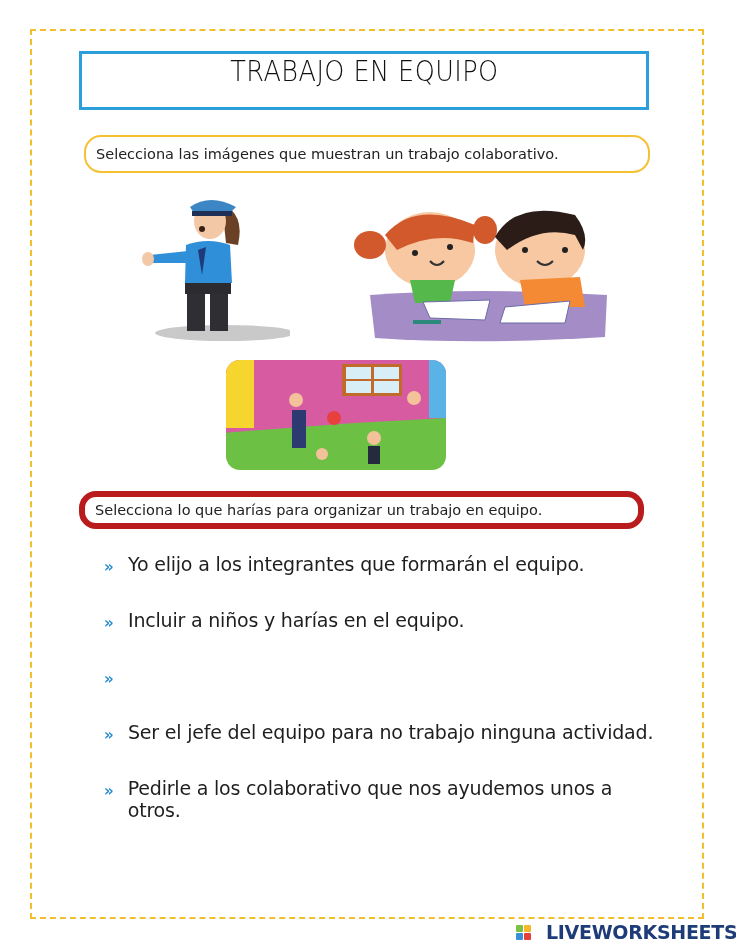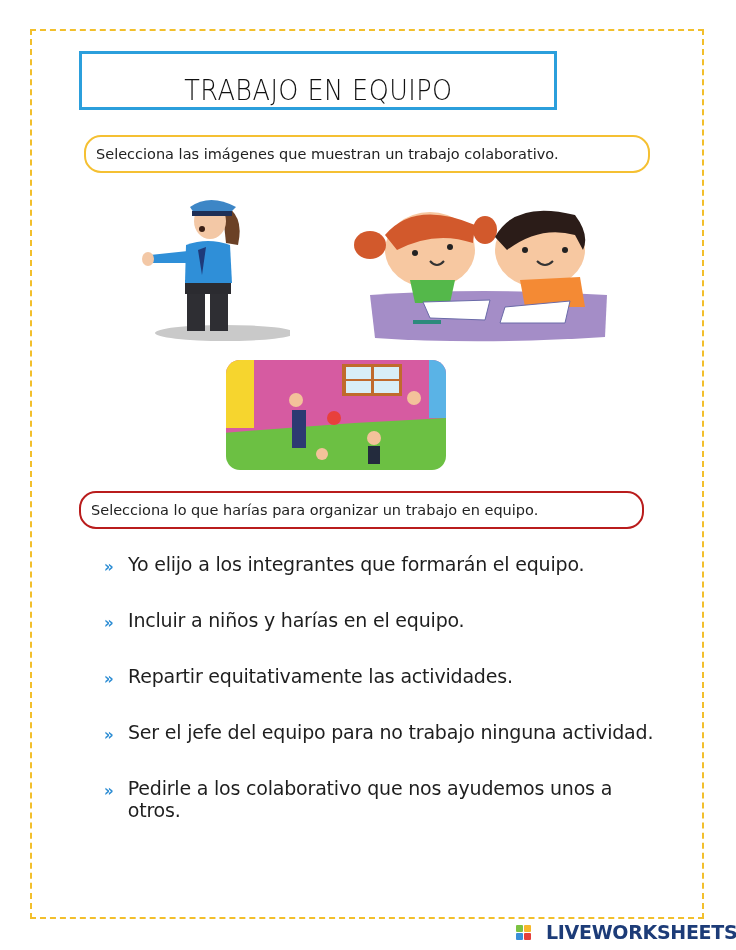--- a/index.html
+++ b/index.html
@@ -4,34 +4,34 @@
   <style>
     * { margin: 0; padding: 0; box-sizing: border-box; }
     html, body { width: 736px; height: 950px; background: #ffffff; overflow: hidden; }
     body { position: relative; font-family: "DejaVu Sans", sans-serif; color: #1a1a1a; }
 
     .frame {
       position: absolute; left: 30px; top: 29px; width: 674px; height: 890px;
       border: 2px dashed #f2bf2c;
     }
     .title-box {
-      position: absolute; left: 79px; top: 51px; width: 478px; height: 59px;
+      position: absolute; left: 79px; top: 51px; width: 570px; height: 59px;
       border: 3px solid #2b9fdc;
-      display: flex; align-items: flex-end; justify-content: center;
+      display: flex; align-items: flex-start; justify-content: center;
     }
     .title-box span {
       font-family: "DejaVu Sans", sans-serif; font-size: 29px; font-weight: 300;
       letter-spacing: 0.5px; color: #111; transform: scaleX(0.88);
     }
     .instr {
       position: absolute; display: flex; align-items: center;
       padding-left: 10px; font-size: 14.5px; color: #222; border-radius: 17px;
     }
     .instr1 { left: 84px; top: 135px; width: 566px; height: 38px; border: 2px solid #f5c032; }
-    .instr2 { left: 79px; top: 491px; width: 565px; height: 38px; border: 2px solid #b91c1c; }
+    .instr2 { left: 79px; top: 491px; width: 565px; height: 38px; border: 6px solid #b91c1c; }
 
     .img { position: absolute; overflow: hidden; }
     .img-police { left: 130px; top: 185px; width: 160px; height: 160px; }
     .img-kids { left: 345px; top: 195px; width: 270px; height: 150px; }
     .img-garden { left: 224px; top: 358px; width: 224px; height: 114px; }
 
     .options { position: absolute; left: 104px; top: 553px; width: 560px; }
     .option {
       height: 56px; display: flex; align-items: flex-start; cursor: pointer;
     }
@@ -138,21 +138,20 @@
   <div class="option">
     <span class="bullet">»</span>
     <span class="opt-text">Yo elijo a los integrantes que formarán el equipo.</span>
   </div>
   <div class="option">
     <span class="bullet">»</span>
     <span class="opt-text">Incluir a niños y harías en el equipo.</span>
   </div>
   <div class="option">
     <span class="bullet">»</span>
-    <span class="opt-text">Repartir equitativamente las actividades.</span>
   </div>
   <div class="option">
     <span class="bullet">»</span>
     <span class="opt-text">Ser el jefe del equipo para no trabajo ninguna actividad.</span>
   </div>
   <div class="option">
     <span class="bullet">»</span>
     <span class="opt-text">Pedirle a los colaborativo que nos ayudemos unos a otros.</span>
   </div>
 </div>

